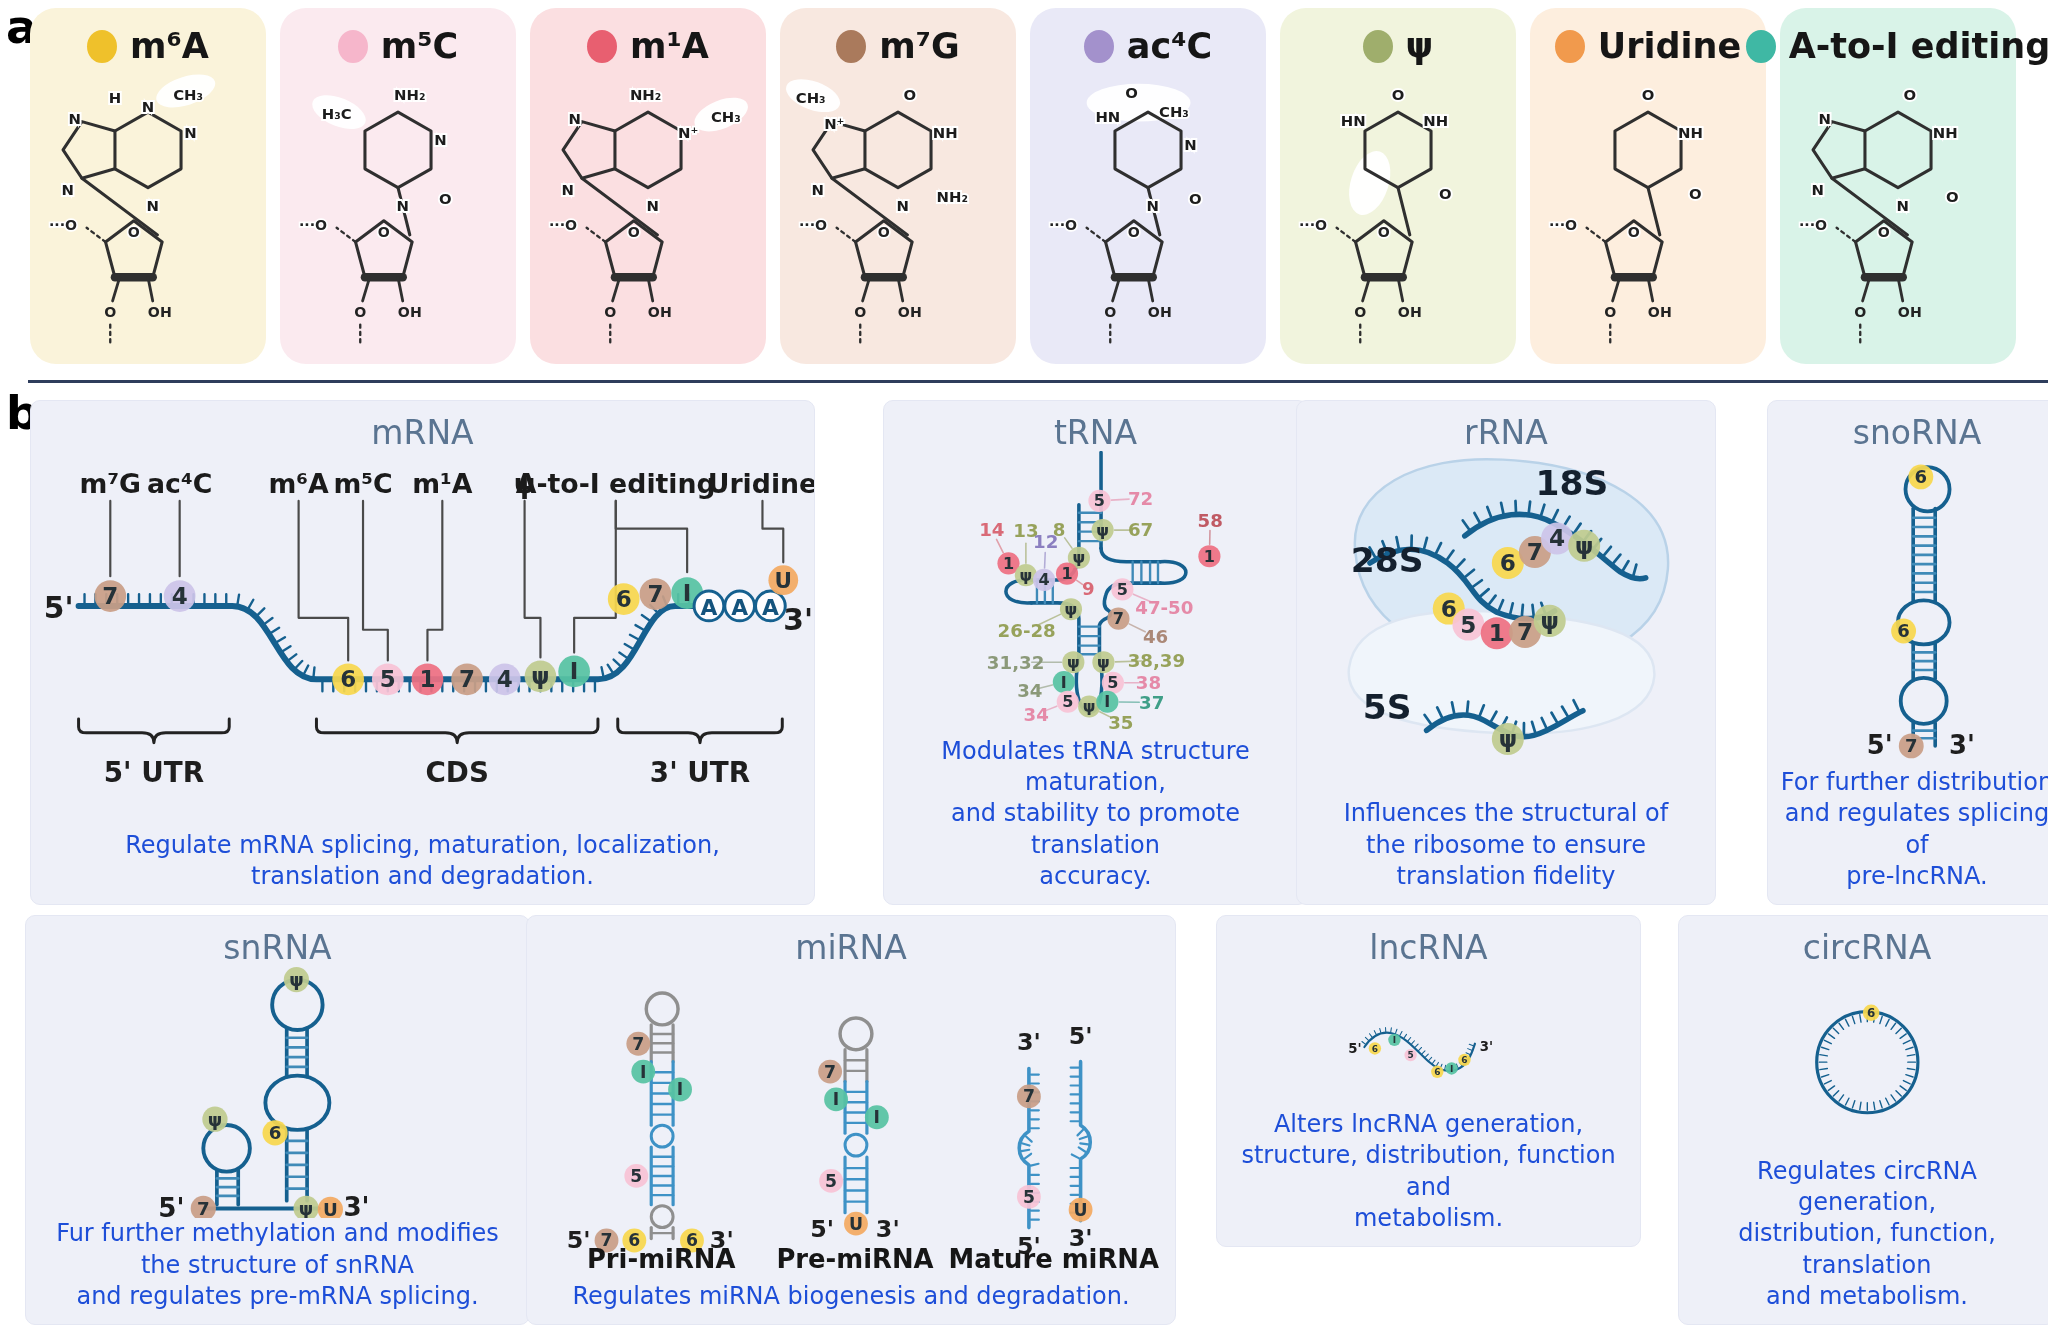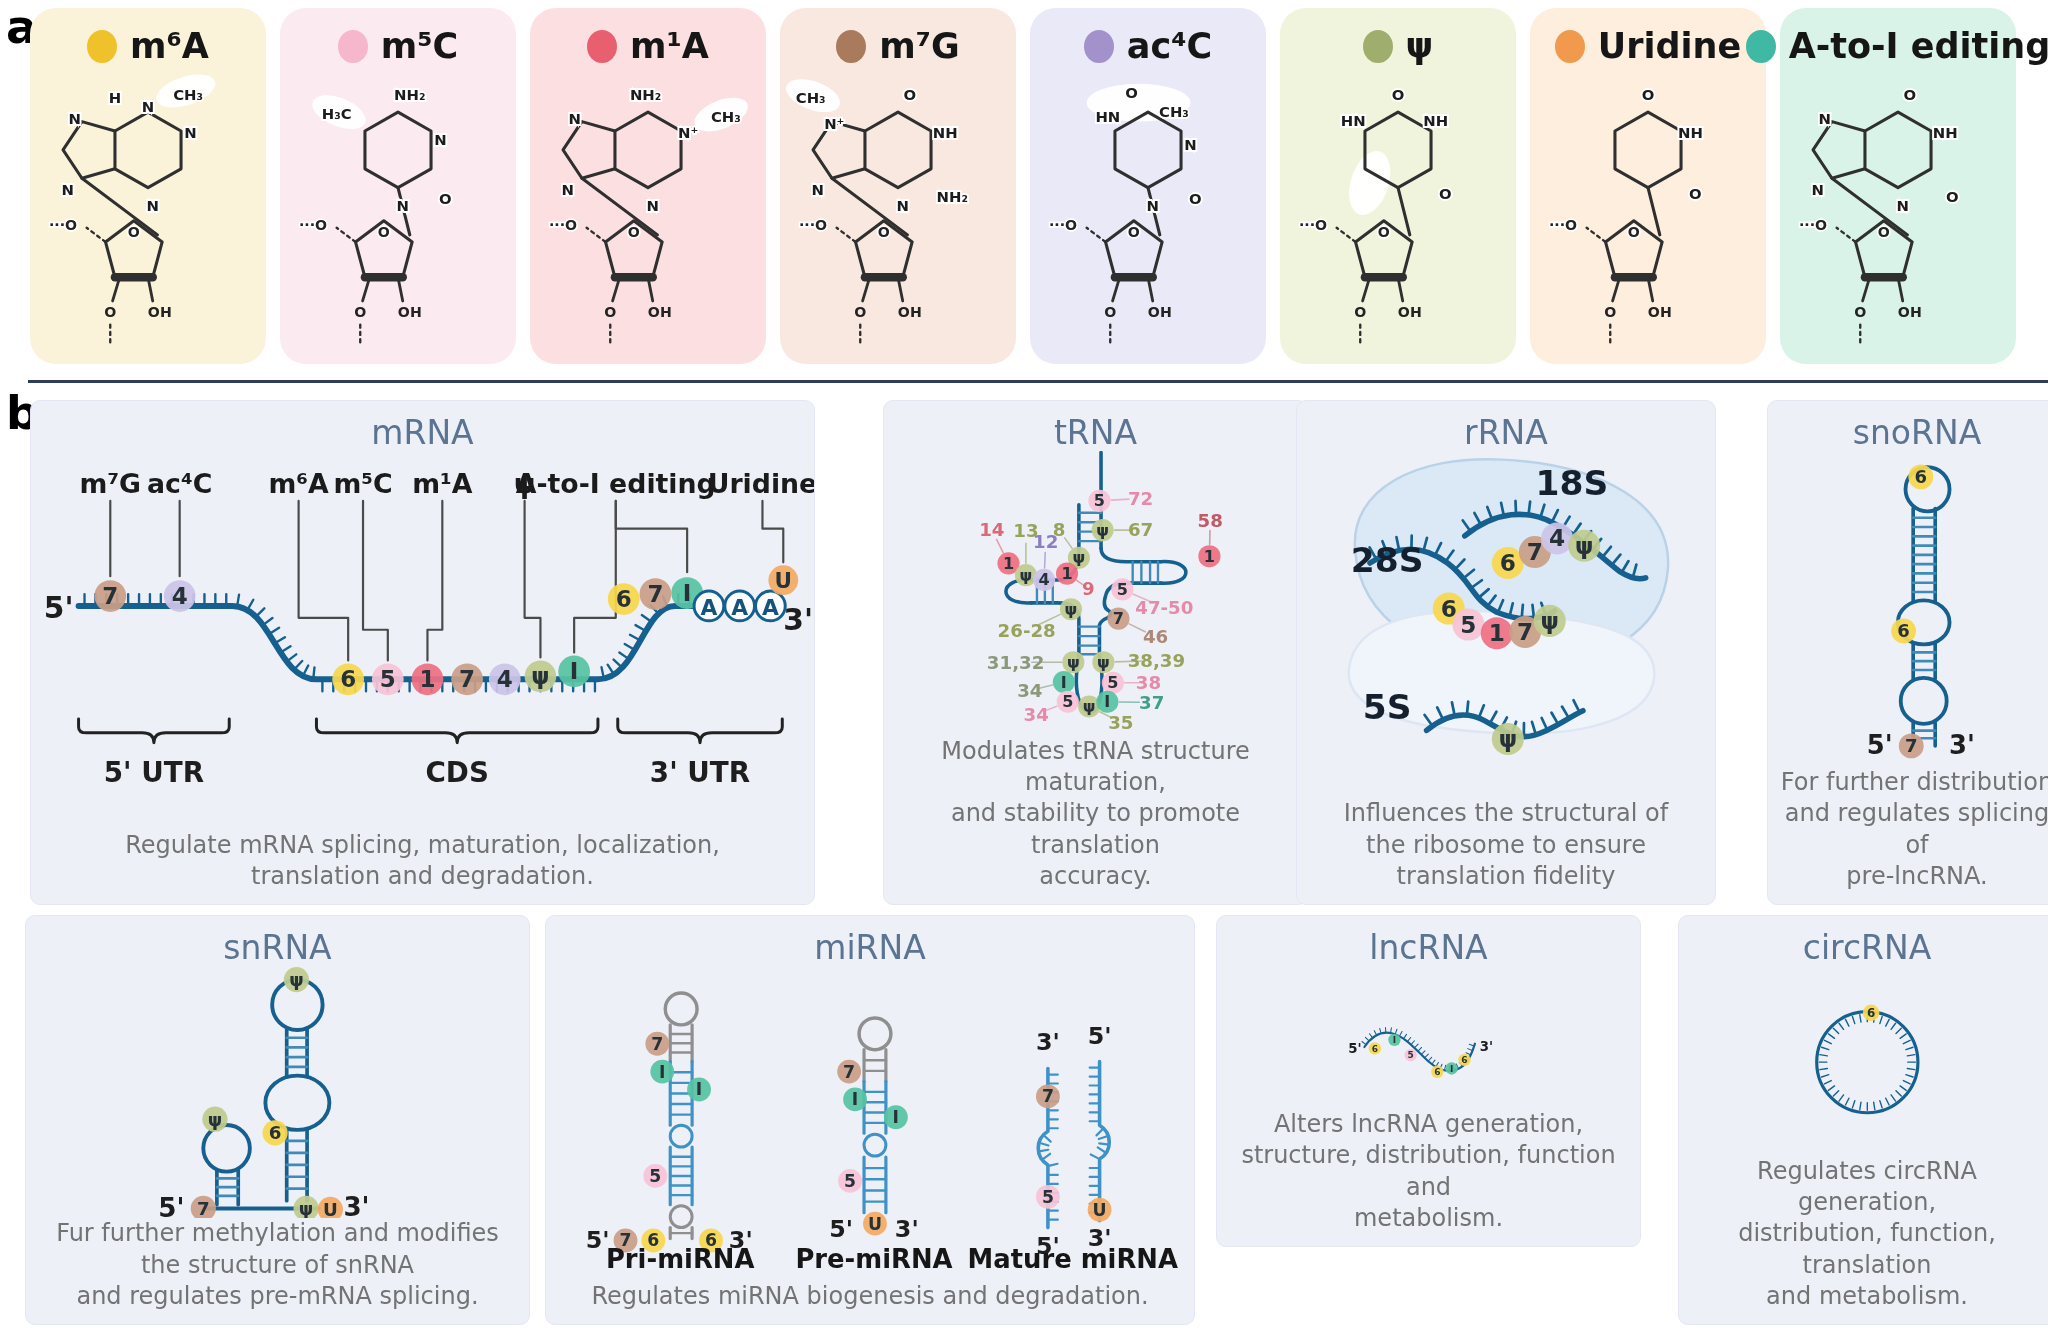--- a/index.html
+++ b/index.html
@@ -11,21 +11,21 @@
                display:flex;flex-direction:column;}
   .legend-head{display:flex;align-items:center;justify-content:center;gap:13px;margin-top:16px;height:44px;}
   .legend-dot{width:30px;height:33px;border-radius:50%;flex:0 0 auto;}
   .legend-title{font-size:35px;font-weight:600;color:#161616;white-space:nowrap;}
   .legend-svg{flex:1;width:100%;min-height:0;}
   #divider{position:absolute;left:28px;right:0;top:380px;height:3px;background:#2e3d5c;}
   .bpanel{position:absolute;background:#eef0f8;border:1px solid #e4e7f3;border-radius:10px;
           display:flex;flex-direction:column;align-items:center;box-sizing:border-box;}
   .ptitle{font-size:33px;color:#5a7491;font-weight:500;margin-top:14px;line-height:1.1;}
   .bpanel svg{width:100%;flex:1;min-height:0;}
-  .pcap{font-size:24px;line-height:1.3;color:#737373;text-align:center;white-space:pre-line;
+  .pcap{font-size:24px;line-height:1.3;color:#1d4ed8;text-align:center;white-space:pre-line;
         margin:0 8px 12px 8px;font-weight:500;}
 </style>
 </head>
 <body>
 
 <div class="fig-label" style="left:6px;top:0px;">a</div>
 <div class="fig-label" style="left:6px;top:386px;">b</div>
 
 <div id="legend-row">
     <div class="legend-card" style="left: 30px; background: rgb(250, 243, 218);">
@@ -634,21 +634,21 @@
         <circle cx="307" cy="251" r="13" fill="#f3aa62" fill-opacity="0.93"></circle>
         <text x="307" y="257.5" font-size="18.849999999999998" font-weight="700" fill="#263238" text-anchor="middle">U</text>
       </g>
       <text x="143" y="259" font-size="27" fill="#1e1e1e" font-weight="600" text-anchor="middle" font-family="&quot;DejaVu Sans&quot;,sans-serif">5'</text>
       <text x="334" y="258" font-size="27" fill="#1e1e1e" font-weight="600" text-anchor="middle" font-family="&quot;DejaVu Sans&quot;,sans-serif">3'</text>
     </svg>
   <div class="pcap">Fur further methylation and modifies
 the structure of snRNA
 and regulates pre-mRNA splicing.</div>
 </div>
-<div class="bpanel" style="left:545px;top:915px;width:650px;height:410px;">
+<div class="bpanel" style="left:526px;top:915px;width:650px;height:410px;">
   <div class="ptitle">miRNA</div>
   <svg preserveAspectRatio="xMidYMid meet" viewBox="0 0 652 300">
       <circle cx="136" cy="35" r="16" stroke="#8f8f8f" stroke-width="3.5" fill="none"></circle>
       <path d="M125,51 L125,88" stroke="#8f8f8f" stroke-width="3.2" fill="none" stroke-linecap="round" stroke-linejoin="round"></path>
       <path d="M147,51 L147,88" stroke="#8f8f8f" stroke-width="3.2" fill="none" stroke-linecap="round" stroke-linejoin="round"></path>
       <path d="M125,60.25 L147,60.25" stroke="#8f8f8f" stroke-width="2.4" fill="none" stroke-linecap="round" stroke-linejoin="round"></path>
       <path d="M125,69.5 L147,69.5" stroke="#8f8f8f" stroke-width="2.4" fill="none" stroke-linecap="round" stroke-linejoin="round"></path>
       <path d="M125,78.75 L147,78.75" stroke="#8f8f8f" stroke-width="2.4" fill="none" stroke-linecap="round" stroke-linejoin="round"></path>
       <path d="M125,88 L125,152" stroke="#3e92c6" stroke-width="3.2" fill="none" stroke-linecap="round" stroke-linejoin="round"></path>
       <path d="M147,88 L147,152" stroke="#3e92c6" stroke-width="3.2" fill="none" stroke-linecap="round" stroke-linejoin="round"></path>

